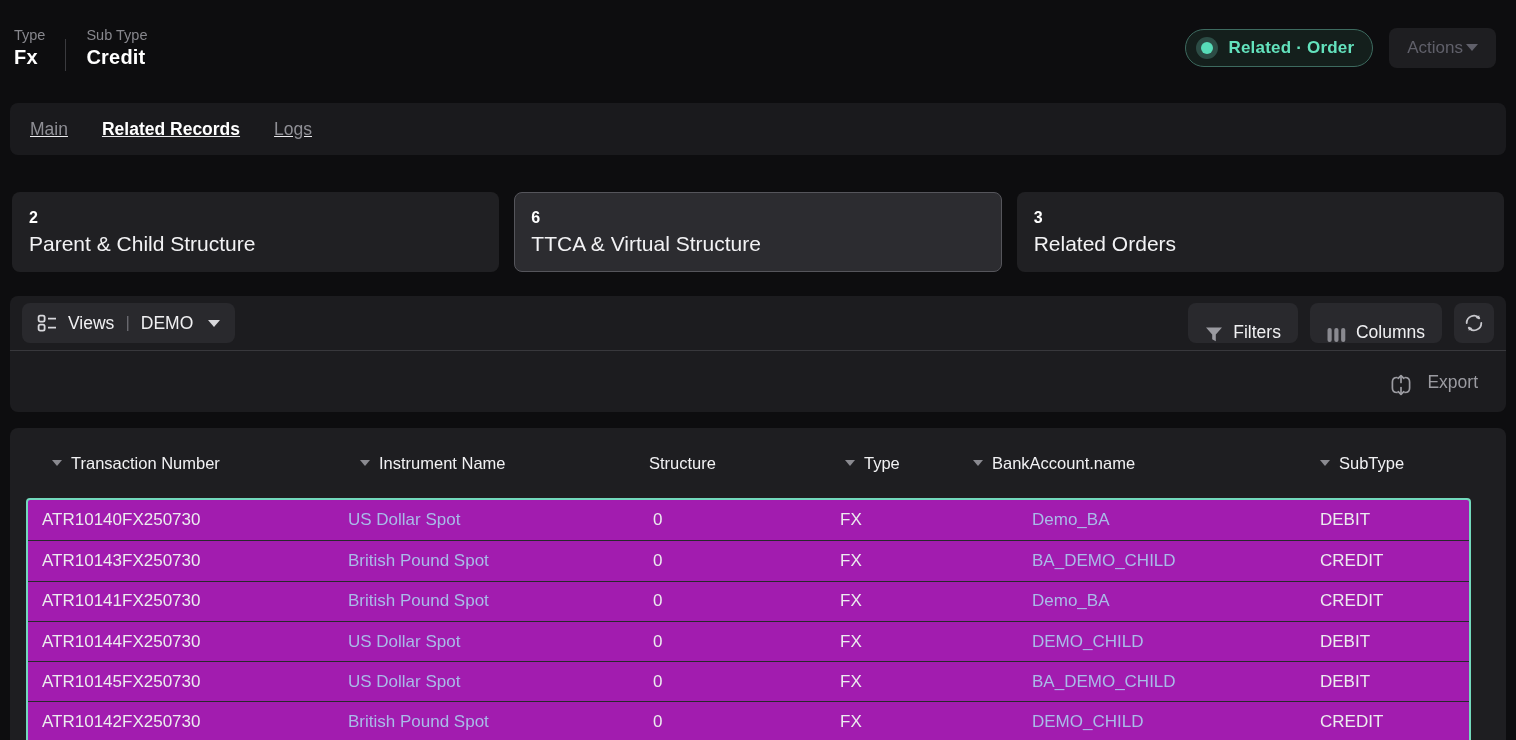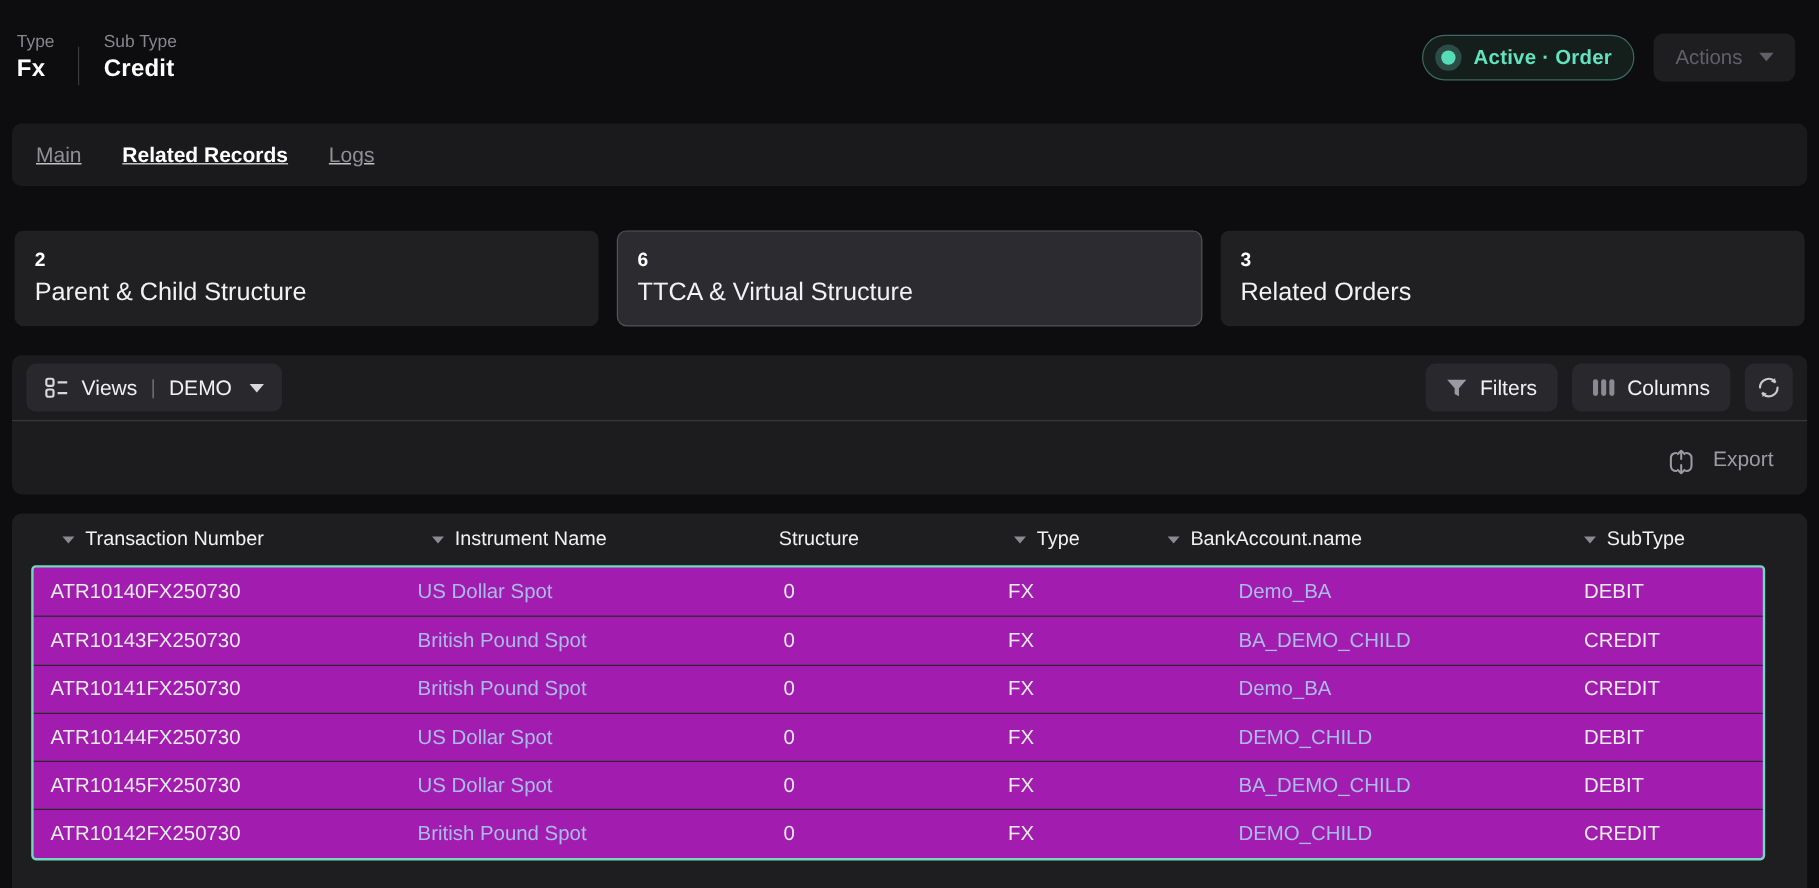--- a/index.html
+++ b/index.html
@@ -16,51 +16,51 @@
   .topbar-left { display:flex; align-items:flex-start; gap:20px; padding-top:2px; }
   .field-group { display:flex; flex-direction:column; gap:3px; }
   .field-label { font-size:14.5px; color:#87878d; }
   .field-value { font-size:20px; font-weight:bold; color:#ffffff; letter-spacing:.2px; }
   .v-divider { width:1px; height:32px; background:#3a3a3e; margin-top:12px; }
   .topbar-right { display:flex; align-items:center; gap:16px; }
   .status-badge { display:flex; align-items:center; gap:10px; height:38px; padding:0 18px 0 10px; border-radius:19px; border:1.5px solid #3d6a5f; background:#141f1c; cursor:pointer; }
   .dot-outer { width:22px; height:22px; border-radius:50%; background:#2c4c45; display:flex; align-items:center; justify-content:center; }
   .dot-inner { width:12px; height:12px; border-radius:50%; background:#57dcb8; }
   .status-text { font-size:17px; font-weight:bold; color:#63e2bd; letter-spacing:.2px; }
-  .actions-btn { display:flex; align-items:center; gap:14px; height:40px; padding:0 18px; border-radius:8px; background:#1e1e21; cursor:pointer; }
+  .actions-btn { display:flex; align-items:center; gap:3px; height:40px; padding:0 18px; border-radius:8px; background:#1e1e21; cursor:pointer; }
   .actions-label { font-size:17px; color:#60606a; }
   .caret { width:0; height:0; border-left:6px solid transparent; border-right:6px solid transparent; border-top:7px solid #60606a; }
   
   .tabbar { position:absolute; left:10px; top:103px; width:1496px; height:52px; background:#1a1a1d; border-radius:8px; display:flex; align-items:center; gap:34px; padding:0 20px;text-decoration:underline; }
   .tab { font-size:17.5px; color:#8f8f95; cursor:pointer; }
   .tab.active { color:#ffffff; font-weight:bold; }
   
   .cards { position:absolute; left:12px; top:192px; width:1492px; height:80px; display:flex; gap:15px; }
   .card { flex:1; background:#202023; border-radius:8px; padding:11px 16px; display:flex; flex-direction:column; justify-content:center; gap:5px; cursor:pointer; border:1px solid transparent; }
   .card.selected { background:#2c2c30; border:1px solid #55555b; }
   .card-count { font-size:16px; font-weight:bold; color:#ffffff; }
   .card-label { font-size:21px; color:#f2f2f4; }
   
   .toolbar-panel { position:absolute; left:10px; top:296px; width:1496px; height:116px; background:#1c1c1f; border-radius:8px; overflow:hidden; }
   .views-row { height:55px; display:flex; align-items:center; justify-content:space-between; padding:0 12px; border-bottom:1px solid #38383c; }
   .views-btn { display:flex; align-items:center; gap:11px; height:40px; padding:0 15px; border-radius:8px; background:#29292d; cursor:pointer; }
   .views-btn .txt { font-size:17.5px; color:#f0f0f2; }
   .views-btn .pipe { font-size:17px; color:#6a6a70; }
   .views-caret { width:0; height:0; border-left:6px solid transparent; border-right:6px solid transparent; border-top:7px solid #d8d8dc; margin-left:4px; }
   .tool-cluster { display:flex; align-items:center; gap:12px; }
-  .tool-btn { display:flex; align-items:center; gap:10px; height:40px; padding:0 17px; border-radius:8px; background:#29292d; cursor:pointer; }
+  .tool-btn { display:flex; align-items:flex-end; gap:10px; height:40px; padding:0 17px; border-radius:8px; background:#29292d; cursor:pointer; }
   .tool-btn .txt { font-size:17.5px; color:#f0f0f2; }
   .icon-btn { width:40px; height:40px; border-radius:8px; background:#29292d; display:flex; align-items:center; justify-content:center; cursor:pointer; }
   .export-row { height:68px; display:flex; align-items:center; justify-content:flex-end; padding:0 28px; }
   .export-btn { display:flex; align-items:flex-start; gap:13px; cursor:pointer; }
   .export-label { font-size:17.5px; color:#9b9ba1; }
   
   .table-panel { position:absolute; left:10px; top:428px; width:1496px; height:320px; background:#1e1e21; border-radius:8px 8px 0 0; }
   .grid-cols { display:grid; grid-template-columns:306px 305px 187px 135px 347px 1fr; align-items:center; }
-  .thead { height:43px; margin-left:16px; width:1445px; }
+  .thead { height:70px; margin-left:16px; width:1445px; }
   .th { display:flex; align-items:center; gap:9px; font-size:16.5px; font-weight:500; color:#f1f1f3; cursor:pointer; white-space:nowrap; }
   .sort-chevron { width:0; height:0; border-left:5.5px solid transparent; border-right:5.5px solid transparent; border-top:6.5px solid #8a8a90; flex:none; }
   .th.h1{ padding-left:26px; } .th.h2{ padding-left:28px; } .th.h3{ padding-left:12px; }
   .th.h4{ padding-left:21px; } .th.h5{ padding-left:14px; } .th.h6{ padding-left:14px; }
   .rows-wrap { margin-left:16px; width:1445px; border:2.5px solid #72d9bc; border-radius:4px; background:#a21caf; overflow:hidden; }
   .tr { height:40.3px; cursor:pointer; }
   .tr + .tr { border-top:1px solid #28282c; }
   .td { font-size:17px; color:#ececef; white-space:nowrap; overflow:hidden; }
   .td.link { color:#a9bbe8; cursor:pointer; }
   .td.b1{ padding-left:14px; } .td.b2{ padding-left:14px; } .td.b3{ padding-left:14px; }
@@ -80,21 +80,21 @@
     <div class="field-group">
       <span class="field-label">Sub Type</span>
       <span class="field-value">Credit</span>
     </div>
   </div>
   <div class="topbar-right">
     <div class="status-badge">
       <span class="dot-outer">
           <span class="dot-inner"></span>
         </span>
-      <span class="status-text">Active · Order</span>
+      <span class="status-text">Related · Order</span>
     </div>
     <div class="actions-btn">
       <span class="actions-label">Actions</span>
       <span class="caret"></span>
     </div>
   </div>
 </div>
 
 <div class="tabbar">
   <span class="tab">Main</span>

